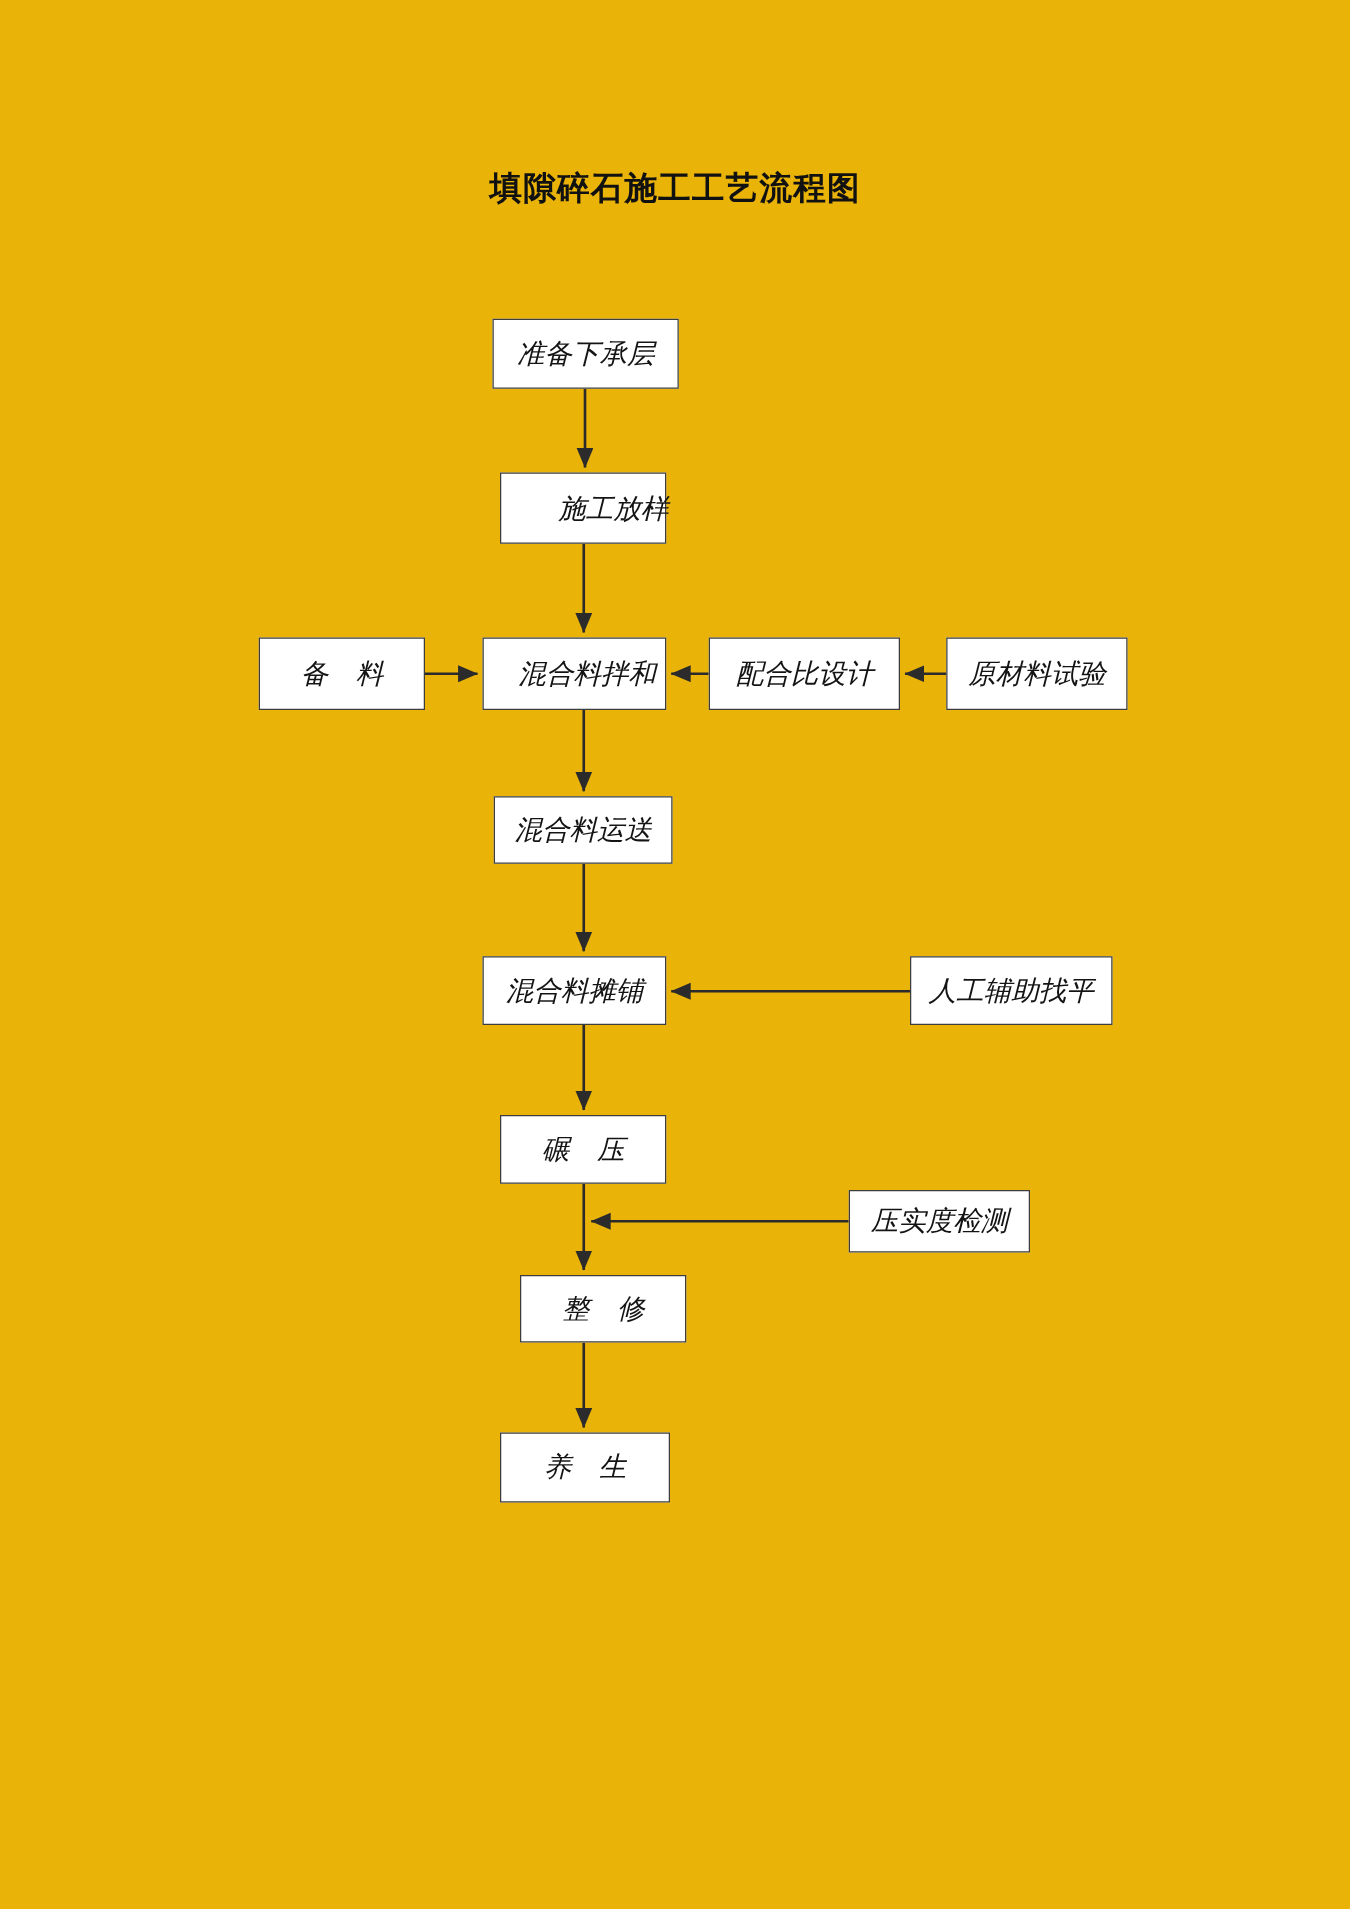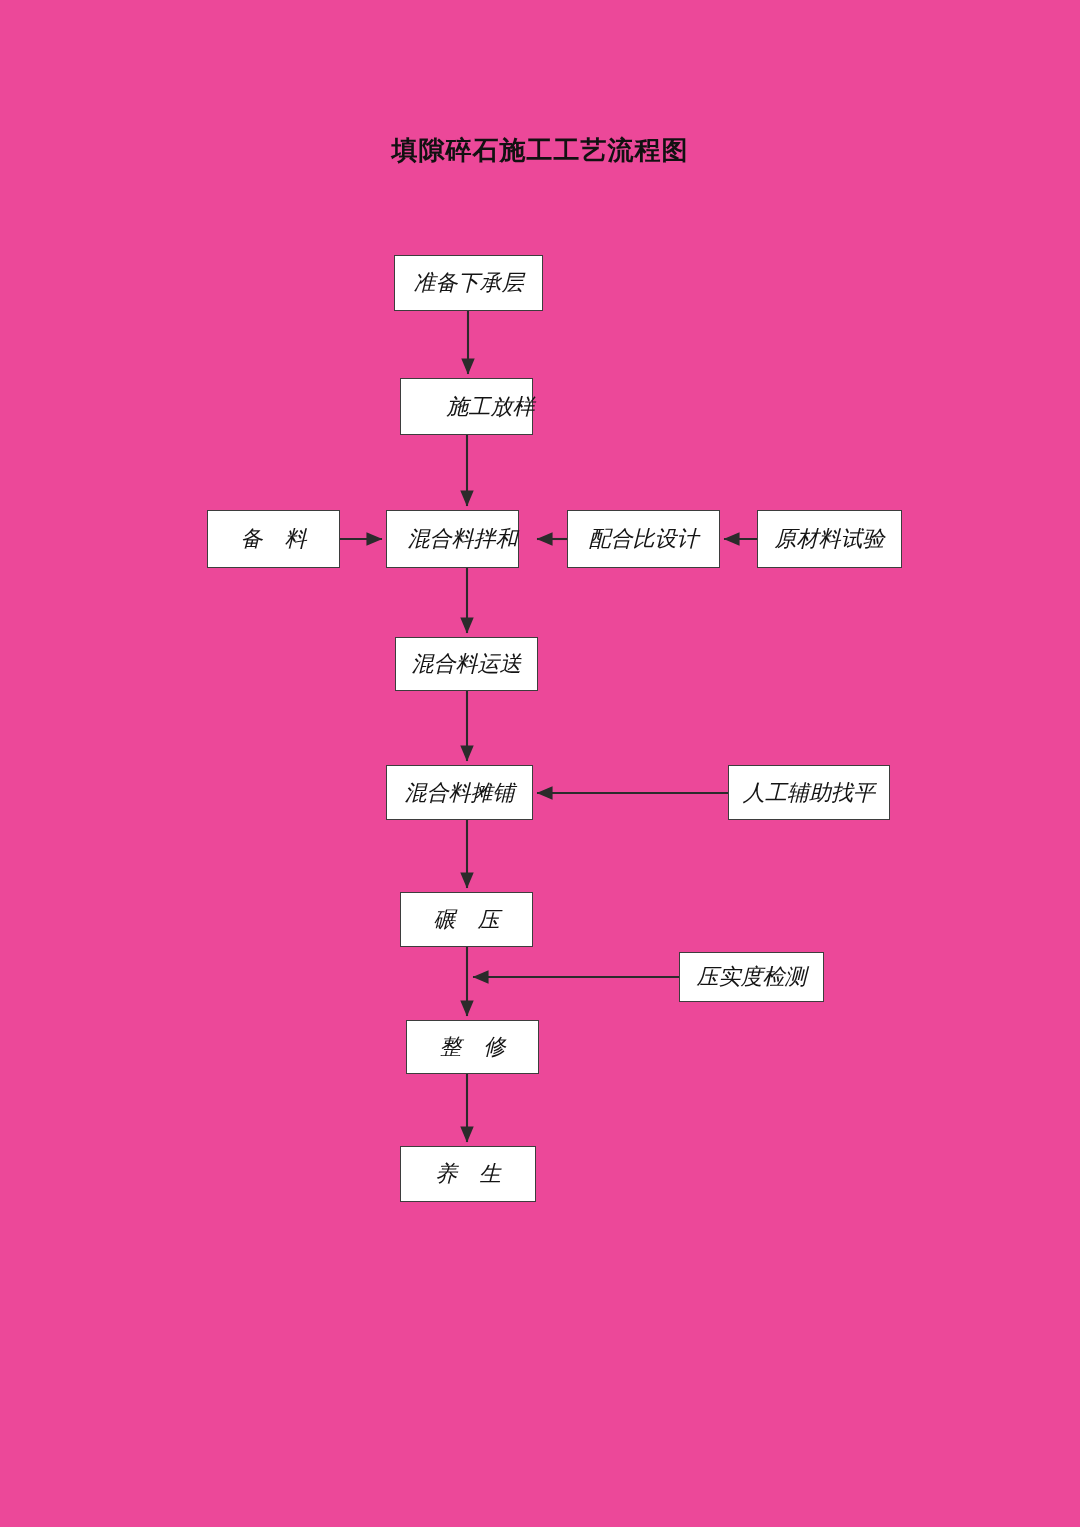--- a/index.html
+++ b/index.html
@@ -10,21 +10,21 @@
   }
   body {
     font-family: "Liberation Serif", "DejaVu Serif", serif;
     color: #1a1a1a;
   }
   #page {
     position: relative;
     width: 1080px;
     height: 1527px;
     overflow: hidden;
-    background: #ec4899;
+    background: #eab308;
   }
   
   #chart-title {
     position: absolute;
     left: 0;
     top: 133px;
     width: 1080px;
     text-align: center;
     font-family: "Liberation Sans", "DejaVu Sans", sans-serif;
     font-size: 26px;
@@ -143,21 +143,21 @@
     </div>
 
     <div class="node" style="left:400px; top:378px; width:133px; height:57px;padding-left:48px;">
       <span class="label">施工放样</span>
     </div>
 
     <div class="node spaced" style="left:207px; top:510px; width:133px; height:58px;">
       <span class="label">备    料</span>
     </div>
 
-    <div class="node" style="left:386px; top:510px; width:133px; height:58px;padding-left:20px;">
+    <div class="node" style="left:386px; top:510px; width:147px; height:58px;padding-left:20px;">
       <span class="label">混合料拌和</span>
     </div>
 
     <div class="node" style="left:567px; top:510px; width:153px; height:58px;">
       <span class="label">配合比设计</span>
     </div>
 
     <div class="node" style="left:757px; top:510px; width:145px; height:58px;">
       <span class="label">原材料试验</span>
     </div>
@@ -175,21 +175,21 @@
     </div>
 
     <div class="node spaced" style="left:400px; top:892px; width:133px; height:55px;">
       <span class="label">碾    压</span>
     </div>
 
     <div class="node" style="left:679px; top:952px; width:145px; height:50px;">
       <span class="label">压实度检测</span>
     </div>
 
-    <div class="node spaced" style="left:406px; top:1020px; width:133px; height:54px;">
+    <div class="node spaced" style="left:416px; top:1020px; width:133px; height:54px;">
       <span class="label">整    修</span>
     </div>
 
     <div class="node spaced" style="left:400px; top:1146px; width:136px; height:56px;">
       <span class="label">养    生</span>
     </div>
 
   </div>
 </div>
 

